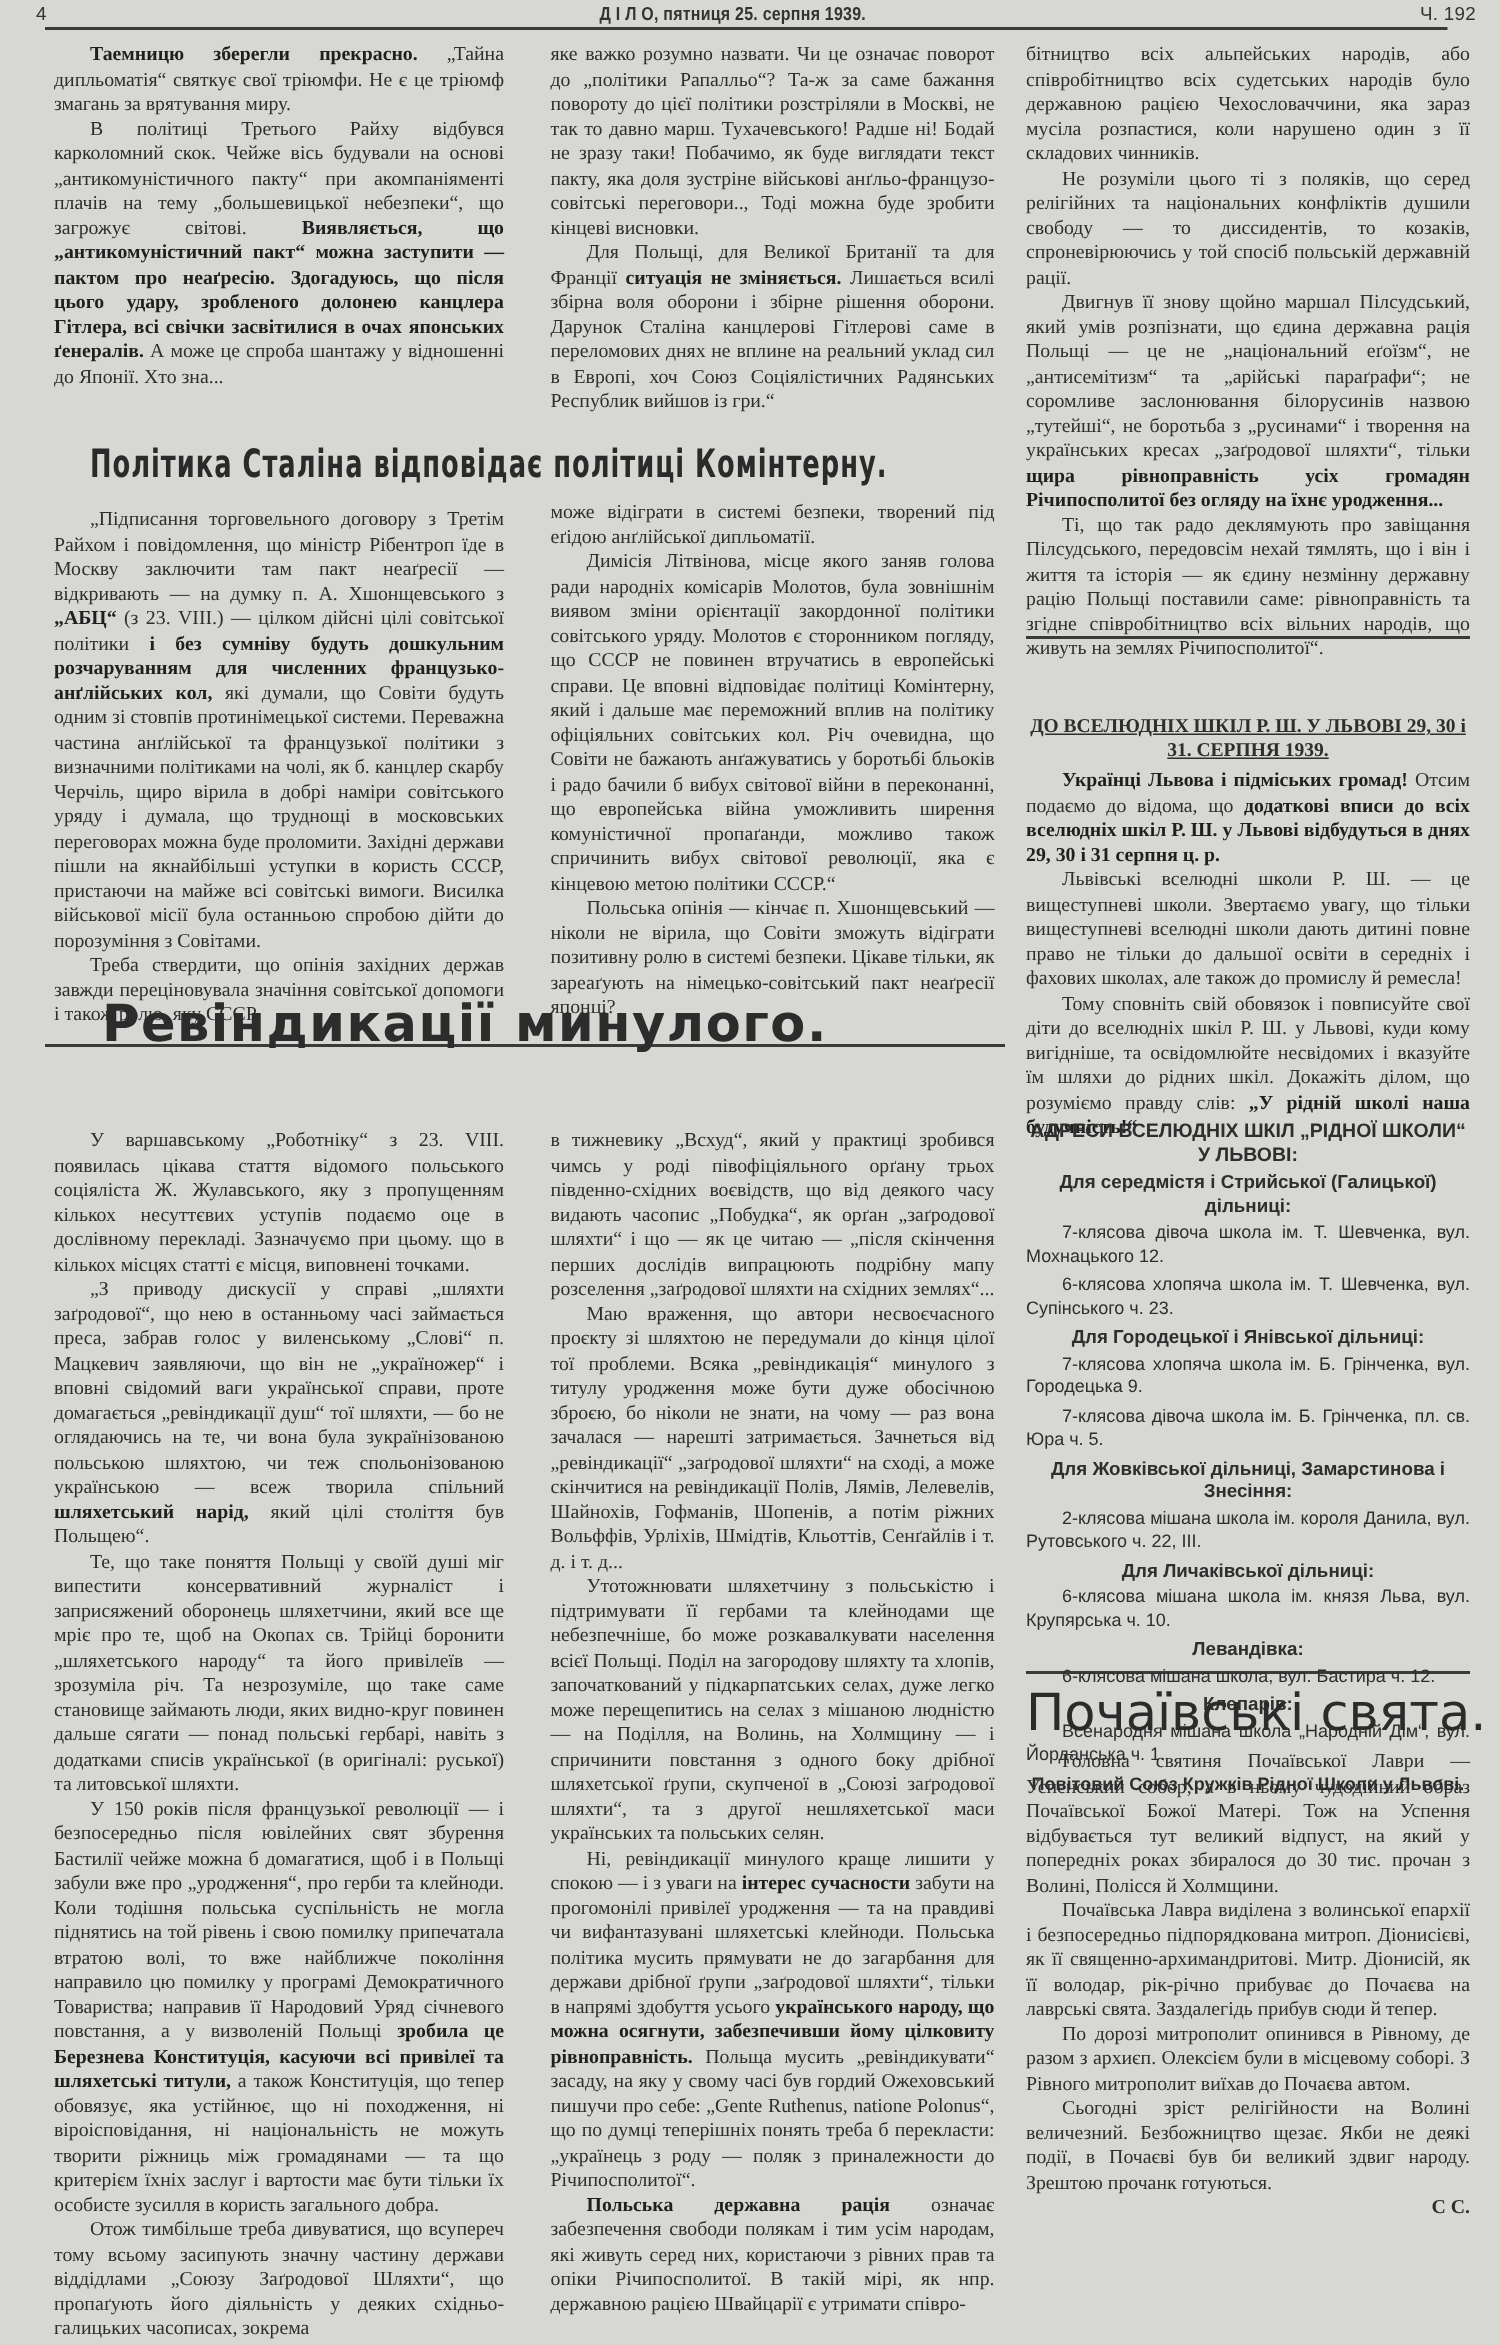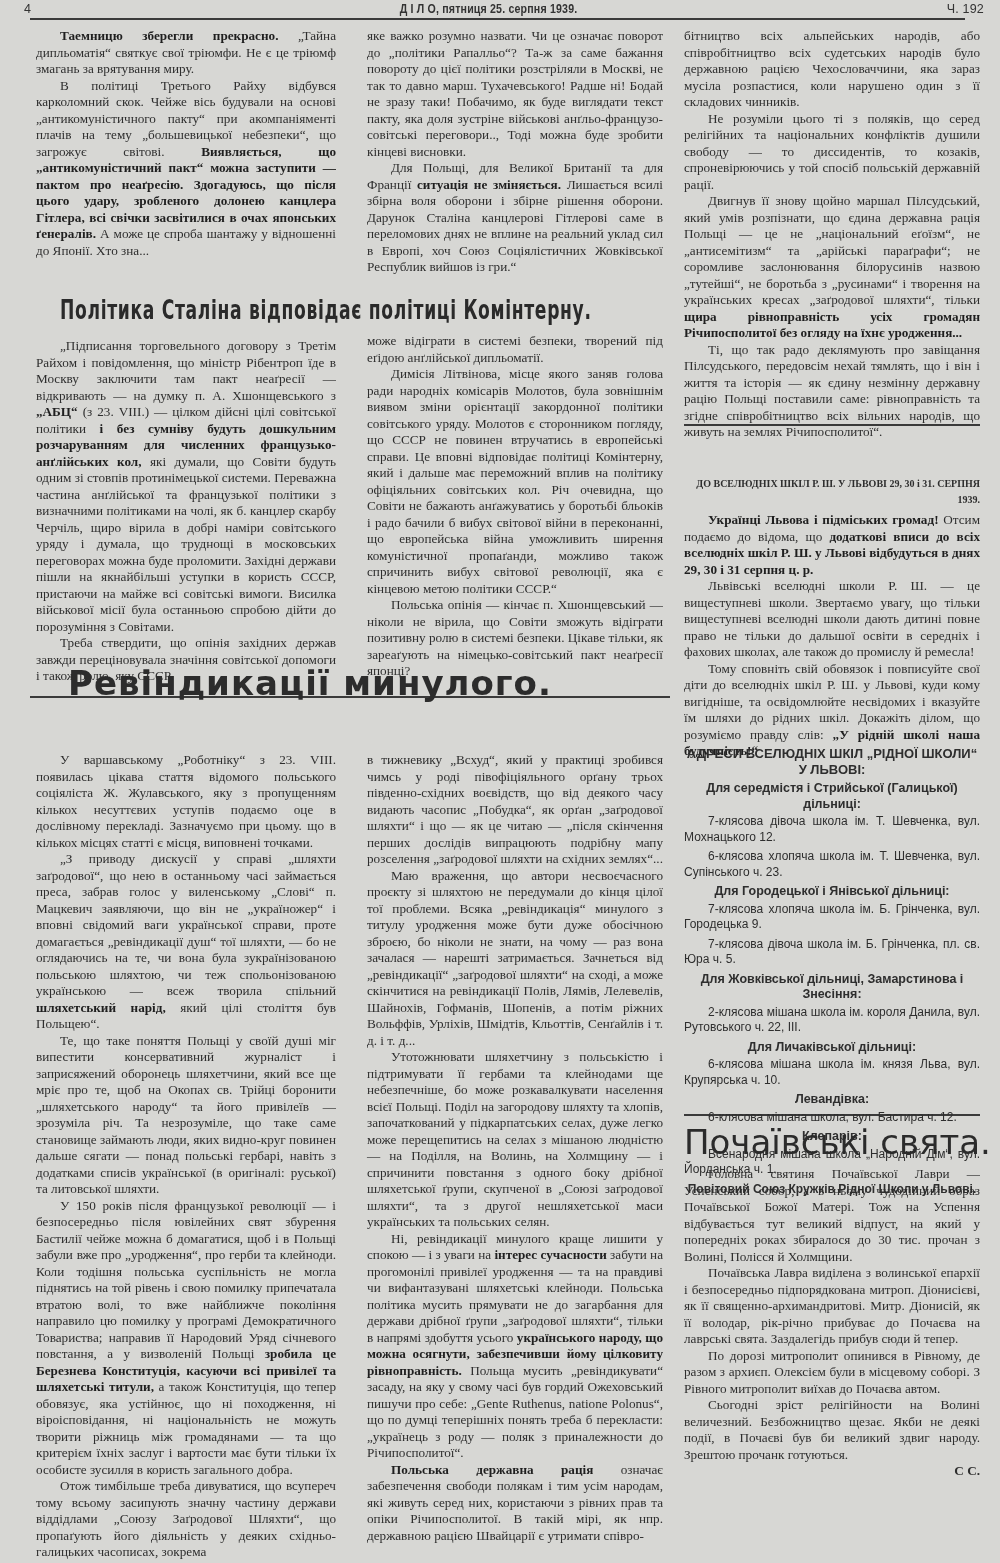--- a/index.html
+++ b/index.html
@@ -32,21 +32,21 @@
   .h-rev {
     position: absolute; left: 68px; top: 661px; width: 520px; height: 44px;
     font-family: "DejaVu Sans", sans-serif; font-weight: bold;
     font-size: 34px; line-height: 44px; color: #2c2c2c; white-space: nowrap;
     letter-spacing: 1px;
   }
   .h-big {
     position: absolute; font-family: "DejaVu Sans", sans-serif;
     font-size: 34px; line-height: 44px; color: #2b2b2b; white-space: nowrap; text-align: center;
   }
-  .sub-center { text-align: right; font-weight: bold; font-size: 10px; line-height: 16px; }
+  .sub-center { text-align: center; font-weight: bold; font-size: 13px; line-height: 16px; text-decoration: underline; }
   .addr { font-family: "Liberation Sans", sans-serif; font-size: 12px; line-height: 15.5px; }
   .addr .sect { text-align: center; font-weight: bold; font-size: 12.5px; margin: 3px 0 2px; }
   .addr p { text-indent: 24px; margin: 0 0 4px; }
   .addr .title { text-align: center; font-weight: bold; font-size: 13px; line-height: 16px; }
   .sign { text-align: right; font-weight: bold; }
 </style>
 </head>
 <body>
 
 <div class="page">
@@ -57,21 +57,21 @@
     <span>Ч. 192</span>
   </div>
   <div class="rule" style="left:30px; top:18px; width:935px; height:2px;"></div>
 
   <div class="col" id="a1c1" style="left:36px; top:28px; width:300px;">
       <p><span class="b">Таемницю зберегли прекрасно.</span><span> „Тайна дипльоматія“ святкує свої тріюмфи. Не є це тріюмф змагань за врятування миру.</span></p>
       <p><span>В політиці Третього Райху відбувся карколомний скок. Чейже вісь будували на основі „антикомуністичного пакту“ при акомпаніяменті плачів на тему „большевицької небезпеки“, що загрожує світові. </span><span class="b">Виявляється, що „антикомуністичний пакт“ можна заступити — пактом про неаґресію. Здогадуюсь, що після цього удару, зробленого долонею канцлера Гітлера, всі свічки засвітилися в очах японських ґенералів.</span><span> А може це спроба шантажу у відношенні до Японії. Хто зна...</span></p>
     </div>
   <div class="col" id="a1c2" style="left:367px; top:28px; width:296px;">
       <p class="noind"><span>яке важко розумно назвати. Чи це означає поворот до „політики Рапалльо“? Та-ж за саме бажання повороту до цієї політики розстріляли в Москві, не так то давно марш. Тухачевського! Радше ні! Бодай не зразу таки! Побачимо, як буде виглядати текст пакту, яка доля зустріне військові анґльо-французо-совітські переговори.., Тоді можна буде зробити кінцеві висновки.</span></p>
-      <p><span>Для Польщі, для Великої Британії та для Франції </span><span class="b">ситуація не зміняється.</span><span> Лишається всилі збірна воля оборони і збірне рішення оборони. Дарунок Сталіна канцлерові Гітлерові саме в переломових днях не вплине на реальний уклад сил в Европі, хоч Союз Соціялістичних Жовківської Республик вийшов із гри.“</span></p>
+      <p><span>Для Польщі, для Великої Британії та для Франції </span><span class="b">ситуація не зміняється.</span><span> Лишається всилі збірна воля оборони і збірне рішення оборони. Дарунок Сталіна канцлерові Гітлерові саме в переломових днях не вплине на реальний уклад сил в Европі, хоч Союз Соціялістичних Радянських Республик вийшов із гри.“</span></p>
     </div>
 
   <div class="h-condensed">Політика Сталіна відповідає політиці Комінтерну.</div>
   <div class="col" id="a2c1" style="left:36px; top:338px; width:300px;">
       <p><span>„Підписання торговельного договору з Третім Райхом і повідомлення, що міністр Рібентроп їде в Москву заключити там пакт неаґресії — відкривають — на думку п. А. Хшонщевського з </span><span class="b">„АБЦ“</span><span> (з 23. VIII.) — цілком дійсні цілі совітської політики </span><span class="b">і без сумніву будуть дошкульним розчаруванням для численних французько-анґлійських кол,</span><span> які думали, що Совіти будуть одним зі стовпів протинімецької системи. Переважна частина анґлійської та французької політики з визначними політиками на чолі, як б. канцлер скарбу Черчіль, щиро вірила в добрі наміри совітського уряду і думала, що труднощі в московських переговорах можна буде проломити. Західні держави пішли на якнайбільші уступки в користь СССР, пристаючи на майже всі совітські вимоги. Висилка військової місії була останньою спробою дійти до порозуміння з Совітами.</span></p>
       <p><span>Треба ствердити, що опінія західних держав завжди переціновувала значіння совітської допомоги і також ролю, яку СССР</span></p>
     </div>
   <div class="col" id="a2c2" style="left:367px; top:333px; width:296px;">
       <p class="noind"><span>може відіграти в системі безпеки, творений під еґідою анґлійської дипльоматії.</span></p>
       <p><span>Димісія Літвінова, місце якого заняв голова ради народніх комісарів Молотов, була зовнішнім виявом зміни орієнтації закордонної політики совітського уряду. Молотов є сторонником погляду, що СССР не повинен втручатись в европейські справи. Це вповні відповідає політиці Комінтерну, який і дальше має переможний вплив на політику офіціяльних совітських кол. Річ очевидна, що Совіти не бажають анґажуватись у боротьбі бльоків і радо бачили б вибух світової війни в переконанні, що европейська війна уможливить ширення комуністичної пропаґанди, можливо також спричинить вибух світової революції, яка є кінцевою метою політики СССР.“</span></p>

